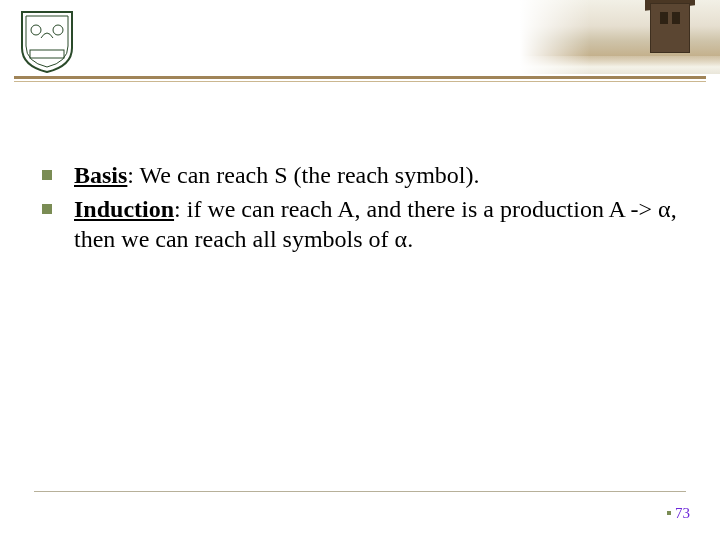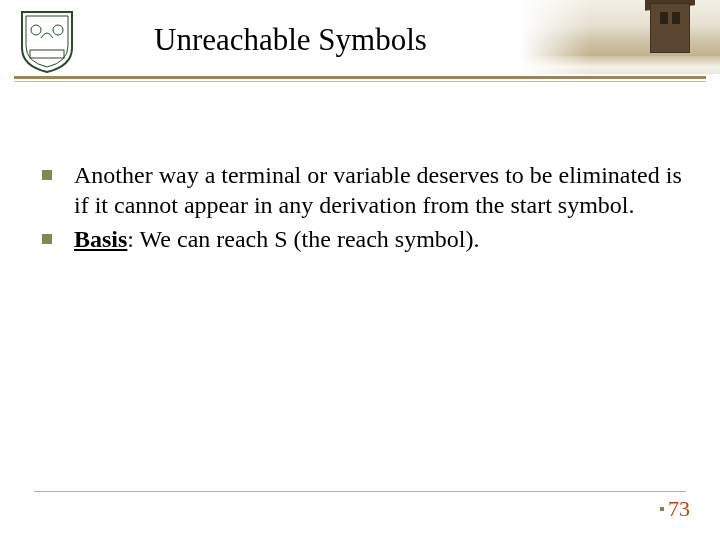--- a/index.html
+++ b/index.html
@@ -122,22 +122,22 @@
     left: 34px;
     right: 34px;
     bottom: 48px;
     border: 0;
     border-top: 1px solid #b7b099;
   }
   .page-num {
     position: absolute;
     right: 30px;
     bottom: 18px;
-    font-size: 22px;
-    color: #c2410c;
+    font-size: 15px;
+    color: #6d28d9;
   }
   .page-num .dot {
     display: inline-block;
     width: 4px; height: 4px;
     background: #7a8c54;
     vertical-align: middle;
     margin-right: 4px;
     margin-bottom: 3px;
   }
 </style>
@@ -148,42 +148,41 @@
   <div class="logo">
     <svg viewBox="0 0 58 66">
       <path d="M4 4 H54 V40 Q54 58 29 64 Q4 58 4 40 Z" fill="#fff" stroke="#2a4a2a" stroke-width="2"></path>
       <path d="M8 8 H50 V38 Q50 54 29 59 Q8 54 8 38 Z" fill="none" stroke="#2a4a2a" stroke-width="1"></path>
       <circle cx="18" cy="22" r="5" fill="none" stroke="#2a4a2a" stroke-width="1"></circle>
       <circle cx="40" cy="22" r="5" fill="none" stroke="#2a4a2a" stroke-width="1"></circle>
       <path d="M23 30 Q29 20 35 30" fill="none" stroke="#2a4a2a" stroke-width="1"></path>
       <rect x="12" y="42" width="34" height="8" fill="none" stroke="#2a4a2a" stroke-width="1"></rect>
     </svg>
   </div>
-  <div class="title">Unreachable Symbols</div>
   <div class="photo">
     <div class="tower-roof"></div>
     <div class="tower"></div>
     <div class="tower-win w1"></div>
     <div class="tower-win w2"></div>
     <div class="snow"></div>
     <div class="fade"></div>
   </div>
   <hr class="title-rule">
   <hr class="title-rule2">
 </div>
 
 <div class="content">
   <ul class="bullets">
     <li>
       <span class="sq"></span>
-      <span>Another way a terminal or variable deserves to be eliminated is if it cannot appear in any derivation from the start symbol.</span>
+      <span class="underline">Basis</span><span>: We can reach S (the reach symbol).</span>
     </li>
     <li>
       <span class="sq"></span>
-      <span class="underline">Basis</span><span>: We can reach S (the reach symbol).</span>
+      <span class="underline">Induction</span><span>: if we can reach A, and there is a production A -&gt; α, then we can reach all symbols of α.</span>
     </li>
   </ul>
 </div>
 
 <hr class="footer-rule">
 <div class="page-num">
   <span class="dot"></span><span>73</span>
 </div>
 
 </body></html>

